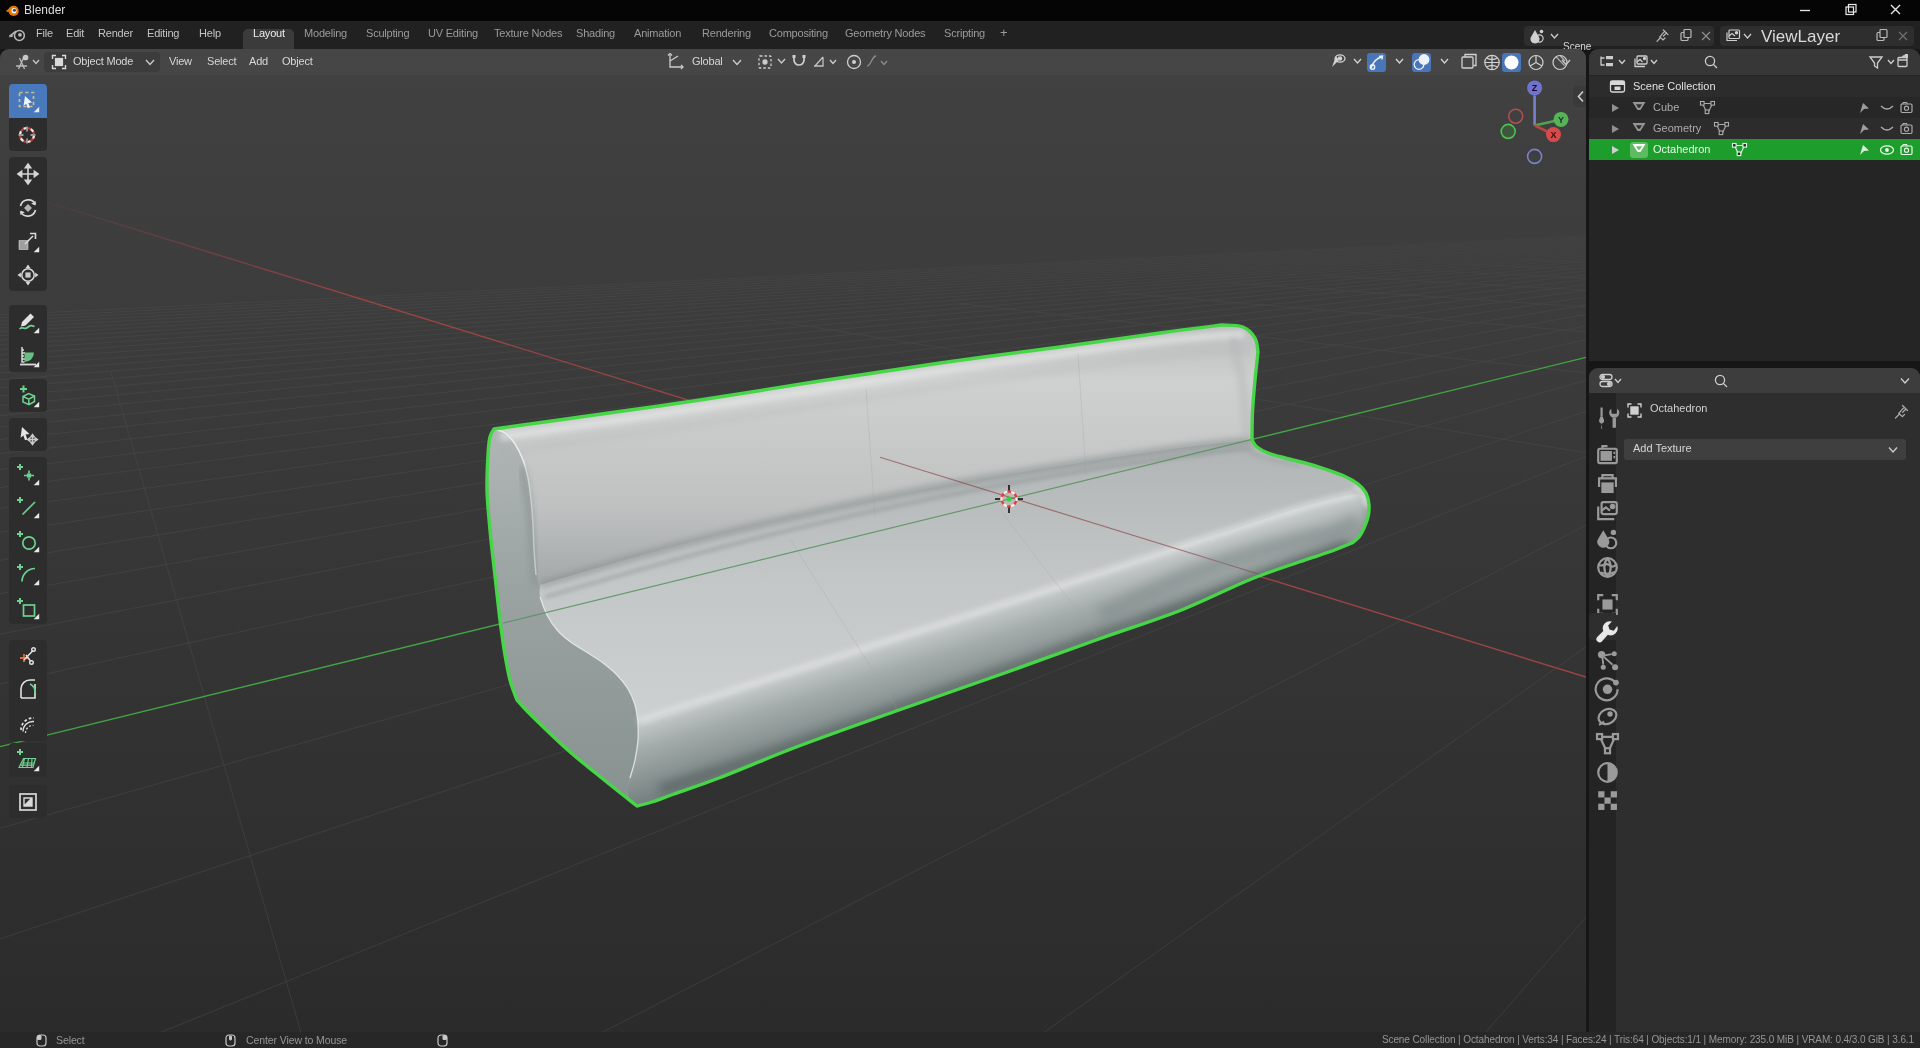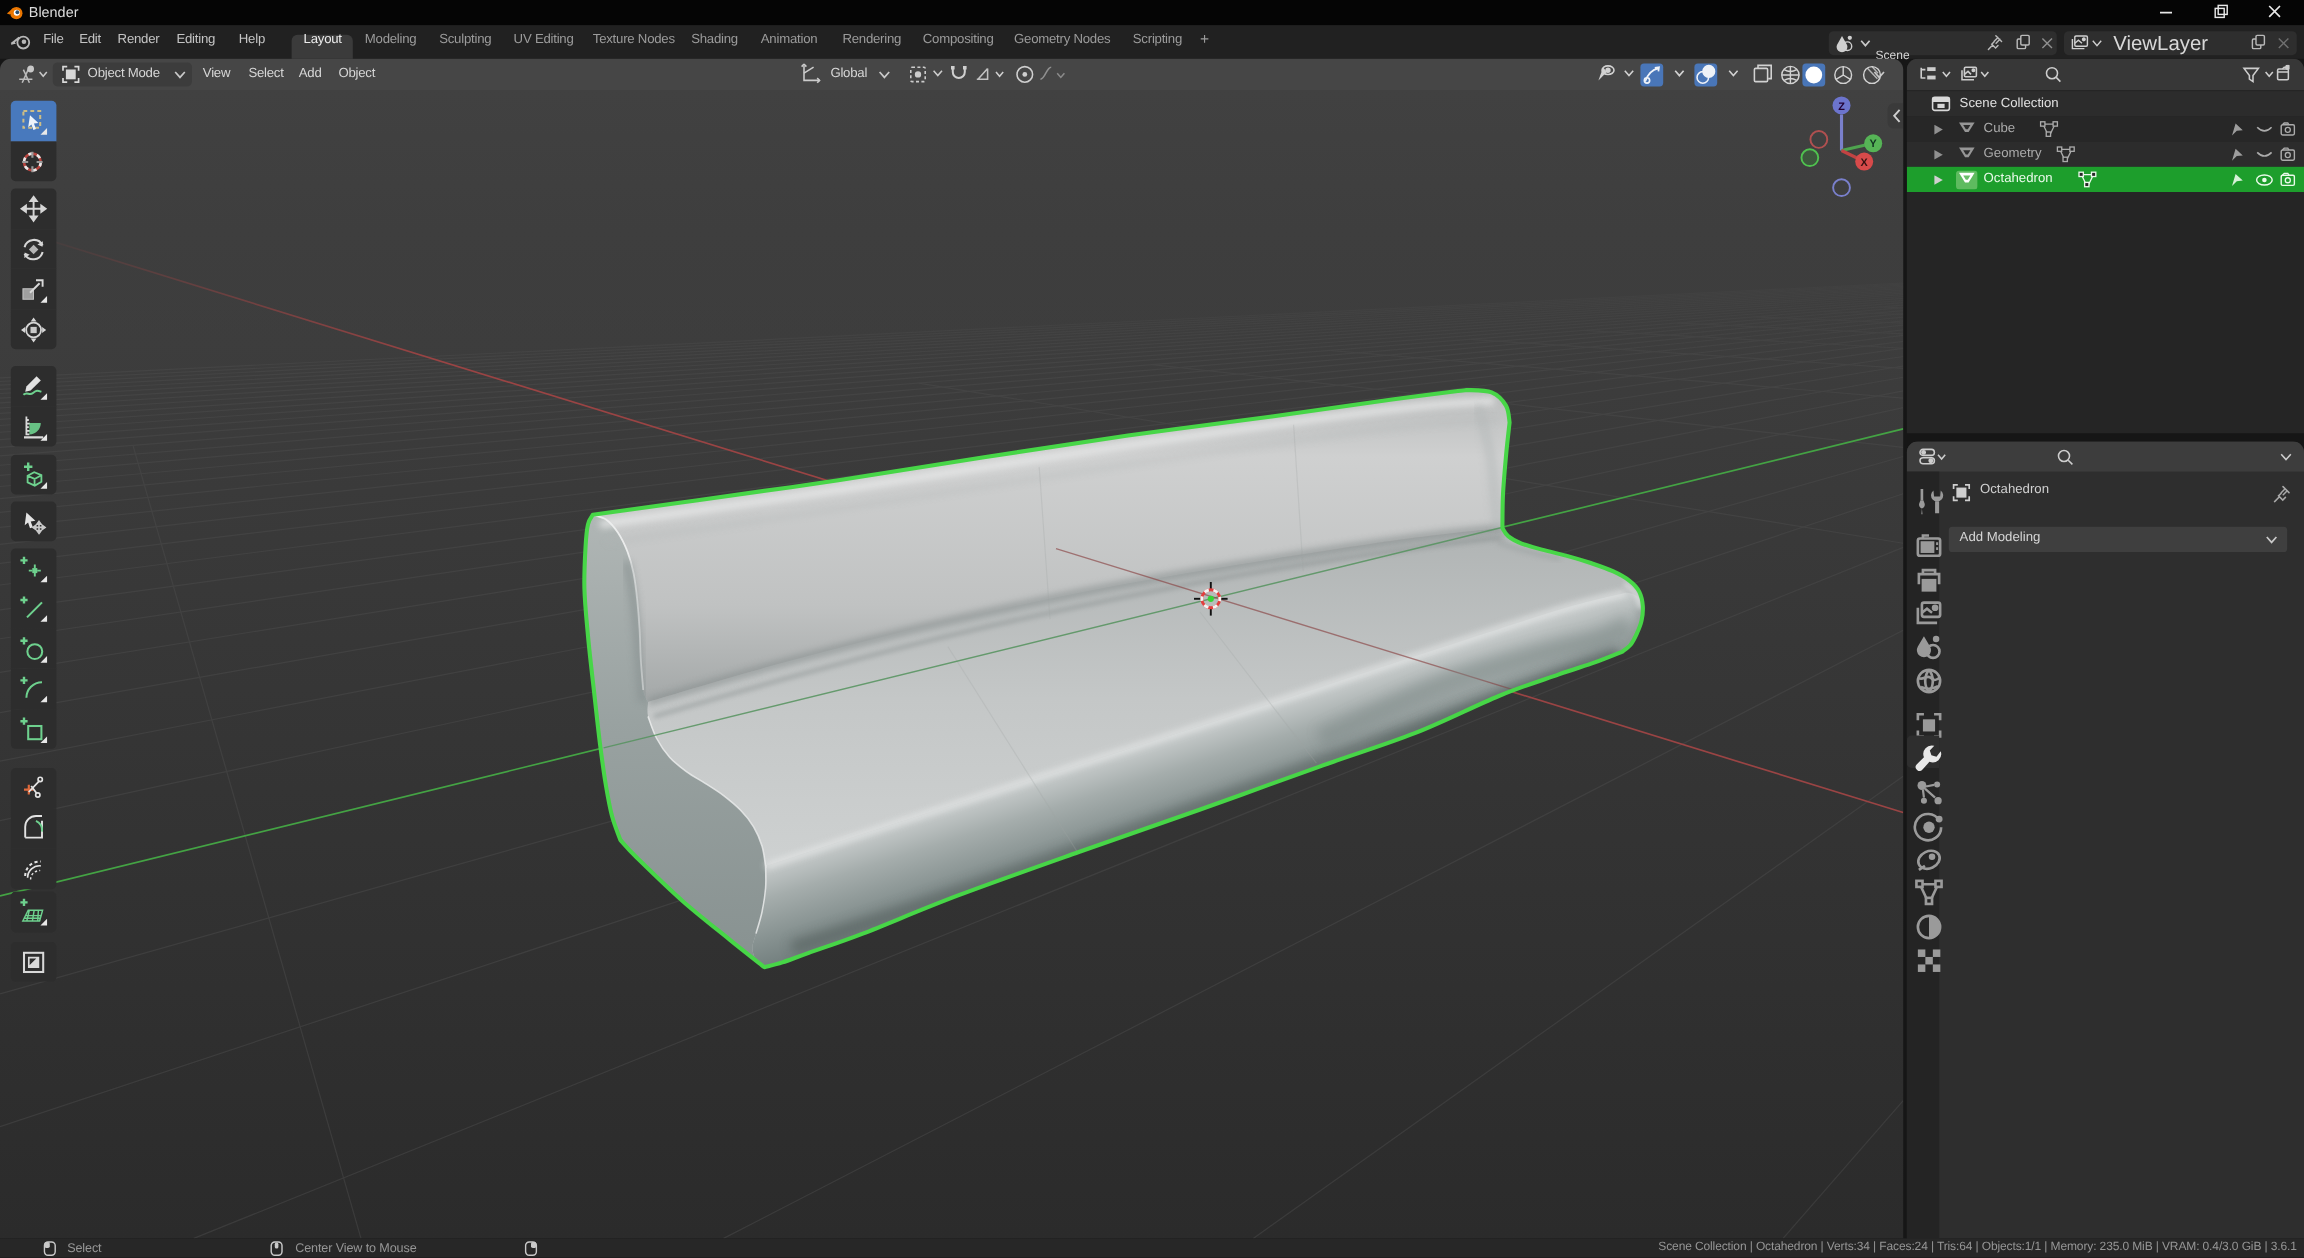--- a/index.html
+++ b/index.html
@@ -640,21 +640,21 @@
 <rect x="5" y="5" width="7" height="7" fill="#cfcfcf"></rect>
 </g>
     </svg>
     <span class="abs" style="left:61px;top:34px;font-size:11px;color:#d0d0d0">Octahedron</span>
     <svg class="icon" style="left:305px;top:36px" width="15" height="15" viewBox="0 0 15 15">
 <g stroke="#a8a8a8" fill="none" stroke-width="1.3">
 <path d="M8.5 1.5 l5 5 M7 7 l-2.2 2.2 l3.5 3.5 l2.2 -2.2 M10.3 3.3 l-3.3 3.3 M12 5 l-3.3 3.3 M5.5 10 l-4 4" stroke-linecap="round"></path>
 </g>
     </svg>
     <div class="abs" style="left:35px;top:71px;width:282px;height:21px;background:#3f3f3f;border-radius:3px"></div>
-    <span class="abs" style="left:44px;top:74px;font-size:11px;color:#d6d6d6">Add Modeling</span>
+    <span class="abs" style="left:44px;top:74px;font-size:11px;color:#d6d6d6">Add Texture</span>
     <svg class="icon" style="left:298px;top:78px" width="12" height="9" viewBox="0 0 12 9">
       <path d="M2 1.5 l4 4.5 l4 -4.5" fill="none" stroke="#c9c9c9" stroke-width="1.4"></path>
     </svg>
     <div id="proptabs">
       <svg class="ptab" style="top:12px;left:5px" width="16" height="16" viewBox="0 0 16 16">
         <g stroke="#9a9a9a" fill="none" stroke-width="1.3">
           <path d="M4.5 1.5 v5.5"></path>
           <path d="M3.2 8.5 l0.6 -1.5 h1.4 l0.6 1.5 a2 2 0 0 1 -1.3 2.6 l0.3 2.9 h-0.6 l0.3 -2.9 a2 2 0 0 1 -1.3 -2.6 Z" fill="#9a9a9a" stroke="none"></path>
           <path d="M13.8 2.2 a3 3 0 1 1 -3.6 0 l0.3 3 h3 Z" fill="#9a9a9a" stroke="none"></path>
           <path d="M12 7.5 v6" stroke-width="2"></path>

